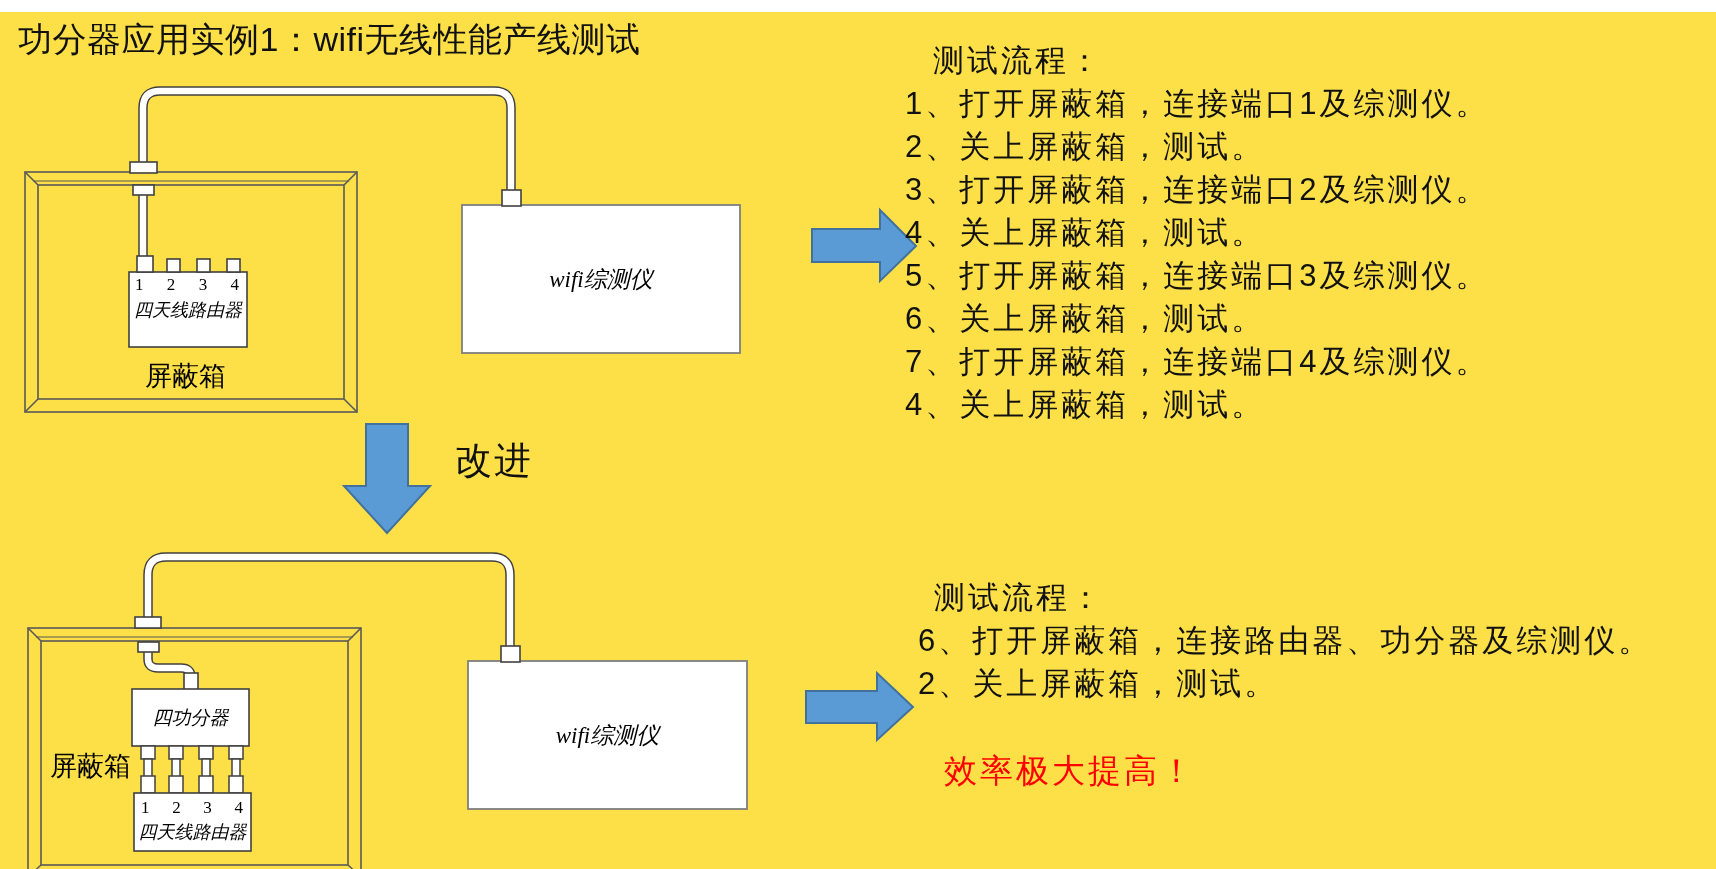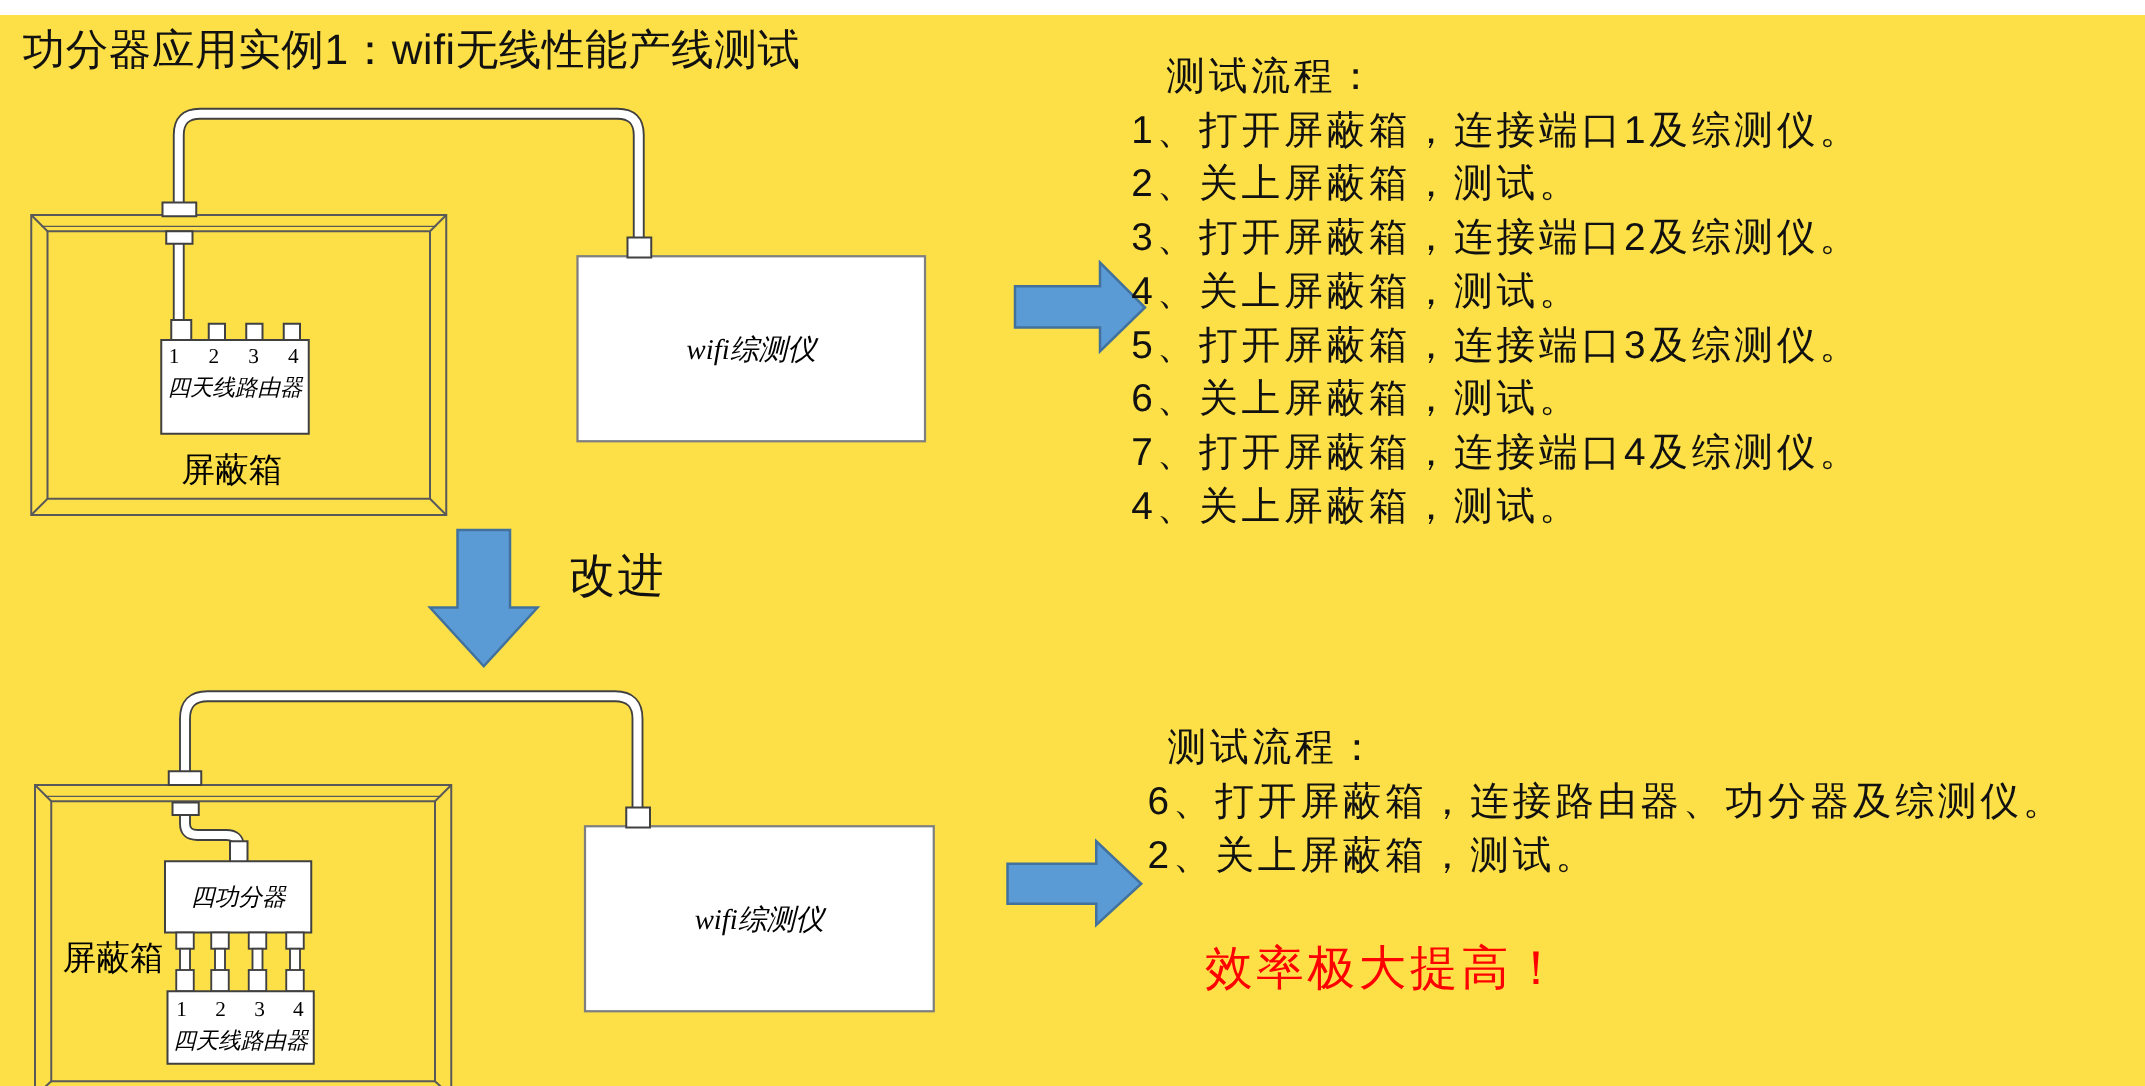--- a/index.html
+++ b/index.html
@@ -10,21 +10,21 @@
   .abs{position:absolute;}
   .title{
     left:18px;top:5px;font-size:34px;letter-spacing:0.5px;color:#111;
     font-family:"Liberation Sans",sans-serif;white-space:nowrap;
   }
   .proc{white-space:nowrap;font-size:31px;line-height:43px;color:#111;}
   .proc .head{text-indent:28px;}
   .proc .head2{text-indent:16px;}
   .proc div{letter-spacing:3px;}
   .redline{
-    left:964px;top:737px;font-size:38px;letter-spacing:3px;color:#FF0000;white-space:nowrap;
+    left:944px;top:737px;font-size:33px;letter-spacing:3px;color:#FF0000;white-space:nowrap;
   }
   .serifLbl{
     font-family:"Liberation Serif","DejaVu Serif",serif;color:#000;white-space:nowrap;
   }
   .centerTxt{display:flex;align-items:center;justify-content:center;text-align:center;font-style:italic;}
   .gaijin{left:455px;top:424px;font-size:37px;letter-spacing:2px;color:#111;}
   .portRow{display:flex;justify-content:space-between;font-size:17px;
     font-family:"Liberation Serif","DejaVu Serif",serif;}
   svg{position:absolute;left:0;top:0;}
 </style>

